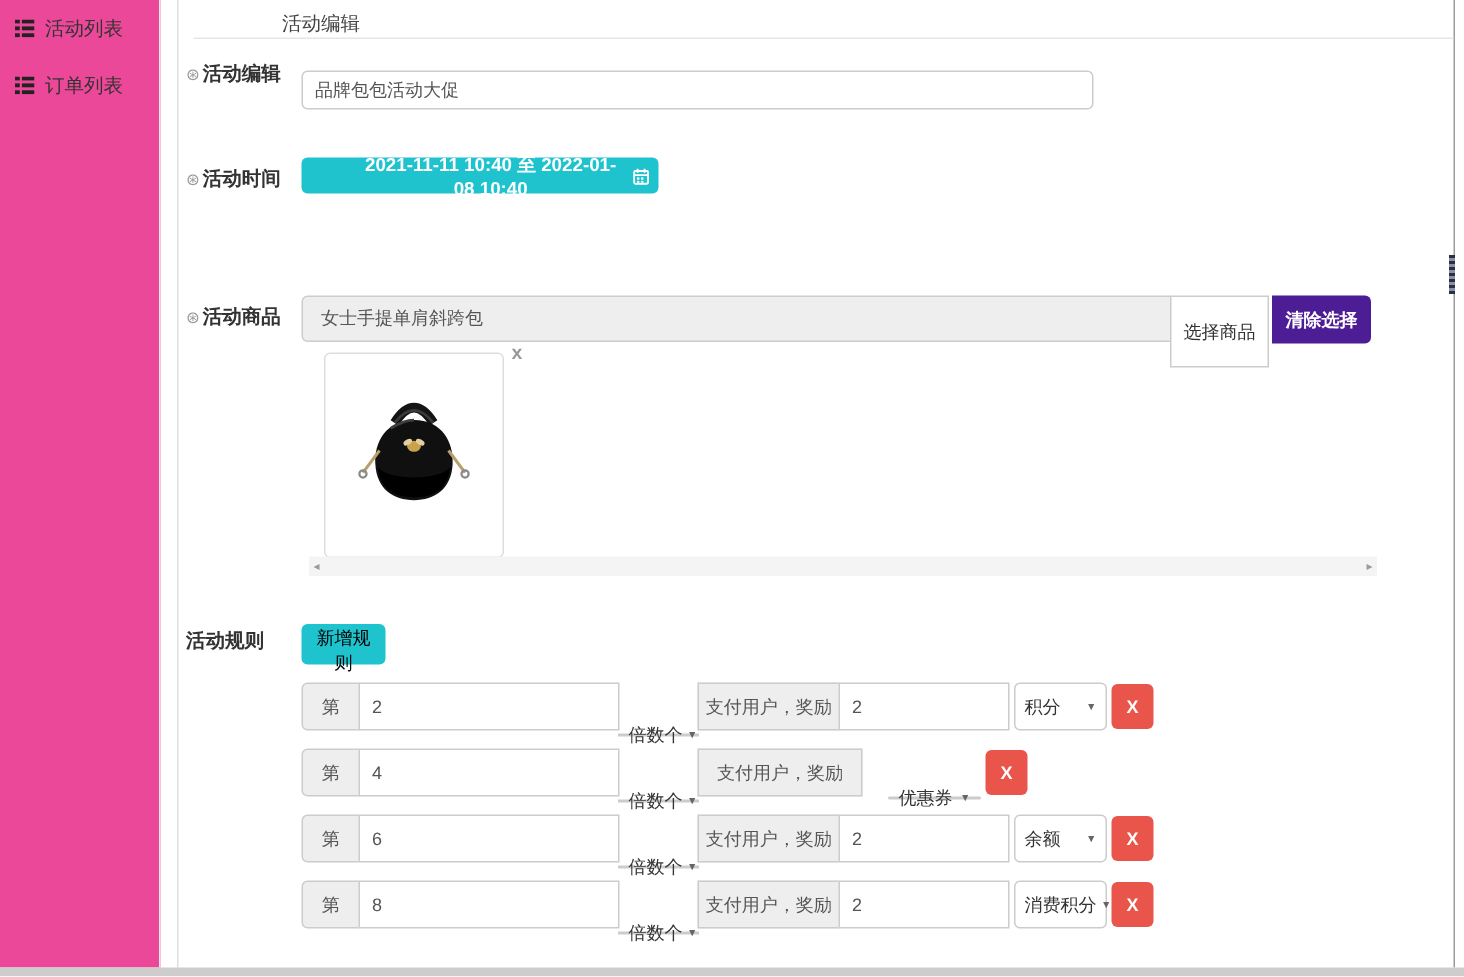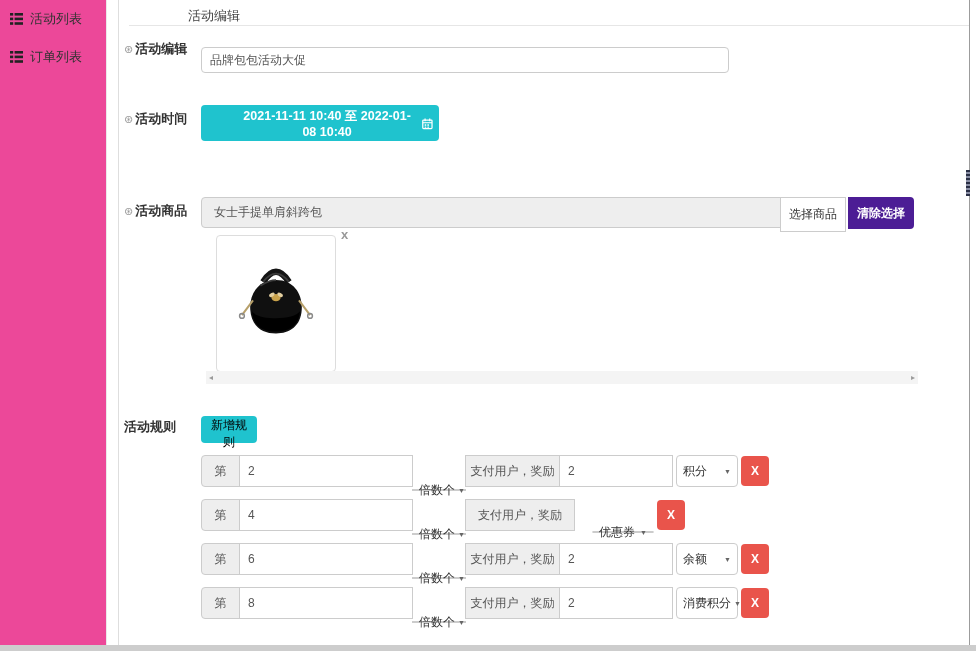--- a/index.html
+++ b/index.html
@@ -19,28 +19,28 @@
   .tab{position:absolute;left:27px;top:7px;font-size:13px;color:#444;margin-left:42px;}
   .tab-line{position:absolute;left:10px;right:0;top:25px;border-top:1px solid #e6e6e6;}
 
   .flabel{position:absolute;left:5px;font-size:13px;font-weight:bold;color:#333;
           display:flex;align-items:center;gap:2px;white-space:nowrap;}
   .gear{color:#999;font-size:11px;font-weight:normal;}
 
   .input{position:absolute;border:1px solid #ccc;border-radius:4px;font-size:12px;color:#555;
          padding:0 8px;box-sizing:border-box;outline:none;background:#fff;}
 
-  .time-btn{position:absolute;left:82px;top:105px;width:238px;height:36px;background:#1fc3ce;
+  .time-btn{position:absolute;left:82px;top:105px;width:238px;height:24px;background:#1fc3ce;
             color:#fff;font-weight:bold;font-size:12.5px;border:none;border-radius:4px;
             display:flex;align-items:center;justify-content:center;gap:5px;cursor:pointer;padding-left:36px;}
 
   .prod-input{position:absolute;left:82px;top:197px;width:580px;height:31px;background:#eee;
               border:1px solid #ccc;border-radius:4px 0 0 4px;font-size:12px;color:#555;
               padding:0 12px;box-sizing:border-box;outline:none;}
-  .prod-select{position:absolute;left:661px;top:197px;width:66px;height:35px;background:#fff;
+  .prod-select{position:absolute;left:661px;top:197px;width:66px;height:48px;background:#fff;
                border:1px solid #ccc;font-size:12px;color:#333;cursor:pointer;box-sizing:border-box;}
   .prod-clear{position:absolute;left:729px;top:197px;width:66px;height:32px;background:#4c1d95;
               border:none;border-radius:0 4px 4px 0;font-size:12px;font-weight:bold;color:#fff;
               cursor:pointer;box-sizing:border-box;}
 
   .prod-card{position:absolute;left:97px;top:235px;width:120px;height:137px;background:#fff;
              border:1px solid #ddd;border-radius:4px;display:flex;align-items:center;
              justify-content:center;box-sizing:border-box;}
   .prod-close{position:absolute;left:222px;top:228px;color:#999;font-size:13px;font-weight:bold;
               cursor:pointer;line-height:1;}

